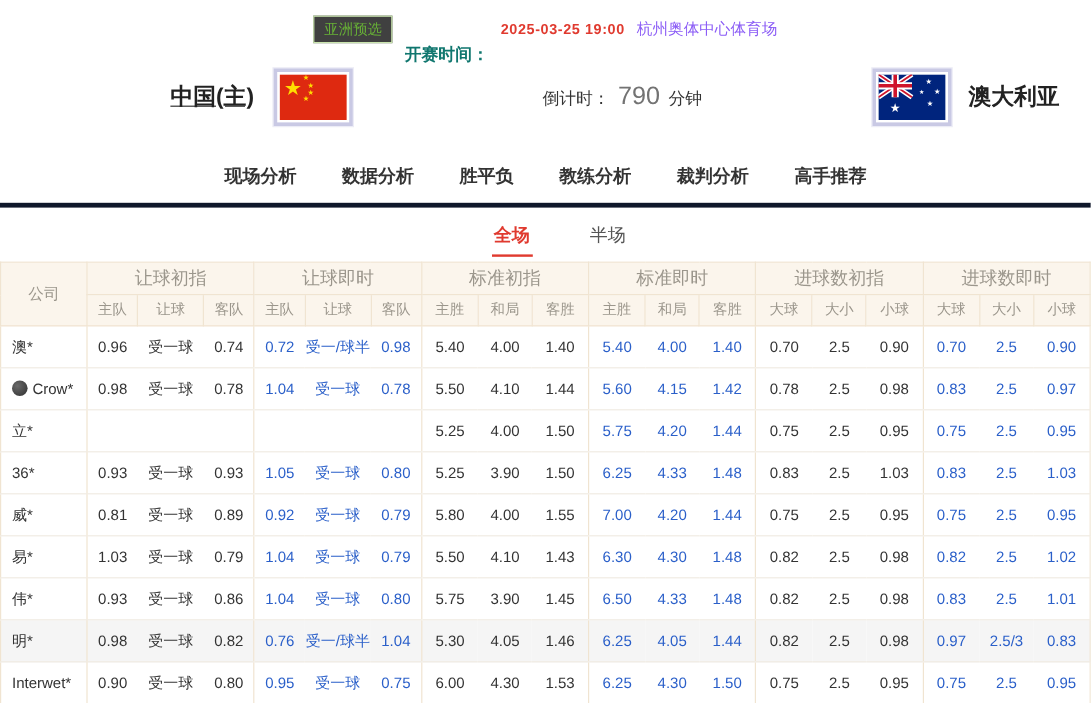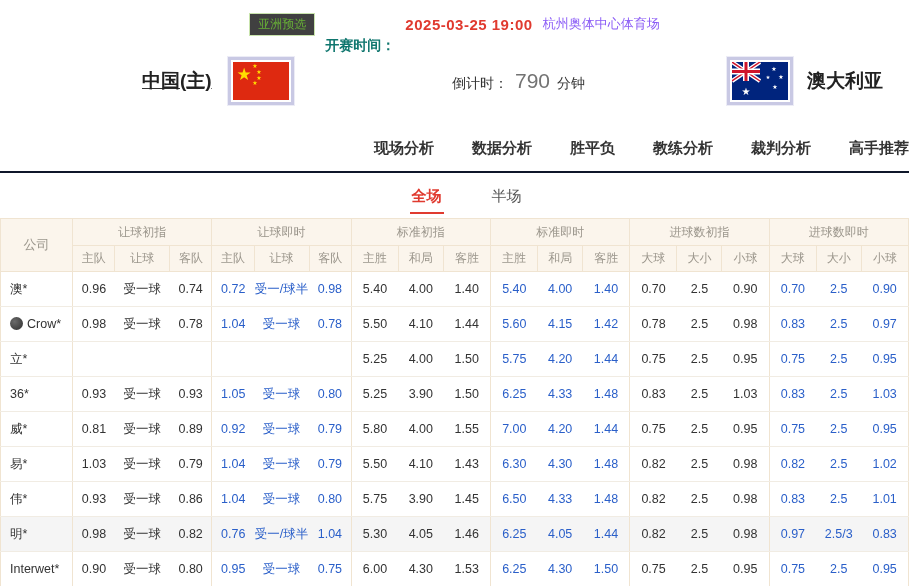--- a/index.html
+++ b/index.html
@@ -4,44 +4,44 @@
 <style>
   * { margin:0; padding:0; box-sizing:border-box; }
   body {
     width:909px; height:586px; overflow:hidden; background:#fff;
     font-family:"Liberation Sans","DejaVu Sans",sans-serif; color:#333;
   }
   
   .top-line { display:flex; justify-content:center; align-items:center; gap:10px; padding-top:12px; height:36px; }
   .league-badge { background:#404040; color:#67b036; border:1px solid #c9e4ad; font-size:12px; padding:2px 8px; }
   .kickoff-label { color:#0f766e; font-weight:bold; font-size:14px;margin-top:44px; }
-  .kickoff-time { color:#e03a2f; font-weight:bold; font-size:15px; letter-spacing:0.5px; }
+  .kickoff-time { color:#e03a2f; font-weight:bold; font-size:12px; letter-spacing:0.5px; }
   .venue { color:#8b5cf6; font-size:13px; }
   
   .team-row { position:relative; height:90px; }
   .home-block { position:absolute; left:142px; top:50%; transform:translateY(-50%); display:flex; align-items:center; gap:16px;text-decoration:underline; }
   .away-block { position:absolute; right:26px; top:50%; transform:translateY(-50%); display:flex; align-items:center; gap:14px; }
   .team-name { font-size:19px; font-weight:bold; color:#222; }
   .flag-box { border:3px solid #c9c9e4; background:#fff; padding:2px; display:flex; box-shadow:0 0 0 1px #ececf6; }
   .flag-box svg { display:block; }
   .countdown { position:absolute; left:452px; top:50%; transform:translateY(-50%); display:flex; align-items:baseline; gap:7px;justify-content:flex-end; }
   .countdown-label, .countdown-unit { font-size:14px; color:#333; }
   .countdown-value { font-size:21px; font-weight:normal; color:#737373; }
   
-  .main-nav { display:flex; justify-content:flex-end; align-items:center; gap:38px; height:47px; border-bottom:2px solid #0f172a; }
+  .main-nav { display:flex; justify-content:center; align-items:center; gap:38px; height:47px; border-bottom:4px solid #0f172a; }
   .nav-tab { font-size:15px; font-weight:bold; color:#333; cursor:pointer; text-decoration:none; }
   .nav-tab.active { background:#e96304; color:#fff; border-radius:17px; padding:7px 20px; }
   
   .sub-nav { display:flex; justify-content:center; align-items:center; gap:46px; height:45px; }
   .sub-tab { font-size:15px; color:#555; cursor:pointer; text-decoration:none; padding:9px 2px 6px; border-bottom:2px solid transparent; }
   .sub-tab.active { color:#e03a2f; font-weight:bold; border-bottom-color:#e03a2f;margin-left:24px; }
   
   table { width:909px; border-collapse:collapse; table-layout:fixed; }
   thead th { background:#fbf5ec; color:#9b968c; font-weight:normal; border:1px solid #f0e4d1; white-space:nowrap; }
-  th.group-label { font-size:12px; height:27px; }
+  th.group-label { font-size:15px; height:27px; }
   th.col-label { font-size:12px; height:26px; }
   th.company-head { font-size:13px; }
   tbody td { height:35px; text-align:center; font-size:12.5px; color:#333; border-bottom:1px solid #f1ece3; white-space:nowrap; }
   tbody td.group-start { border-left:1px solid #f0e4d1; }
   tbody td:last-child { border-right:1px solid #f0e4d1; }
   td.company { text-align:left; padding-left:9px; border-right:1px solid #f0e4d1; border-left:1px solid #f0e4d1; }
   td.live { color:#2a5fc9; }
   tr.hl td { background:#f5f5f5; }
   .company-icon { display:inline-block; width:13px; height:13px; border-radius:50%;
     background:radial-gradient(circle at 35% 35%, #6a6a6a, #2e2e2e); vertical-align:-2px; margin-right:4px; }

